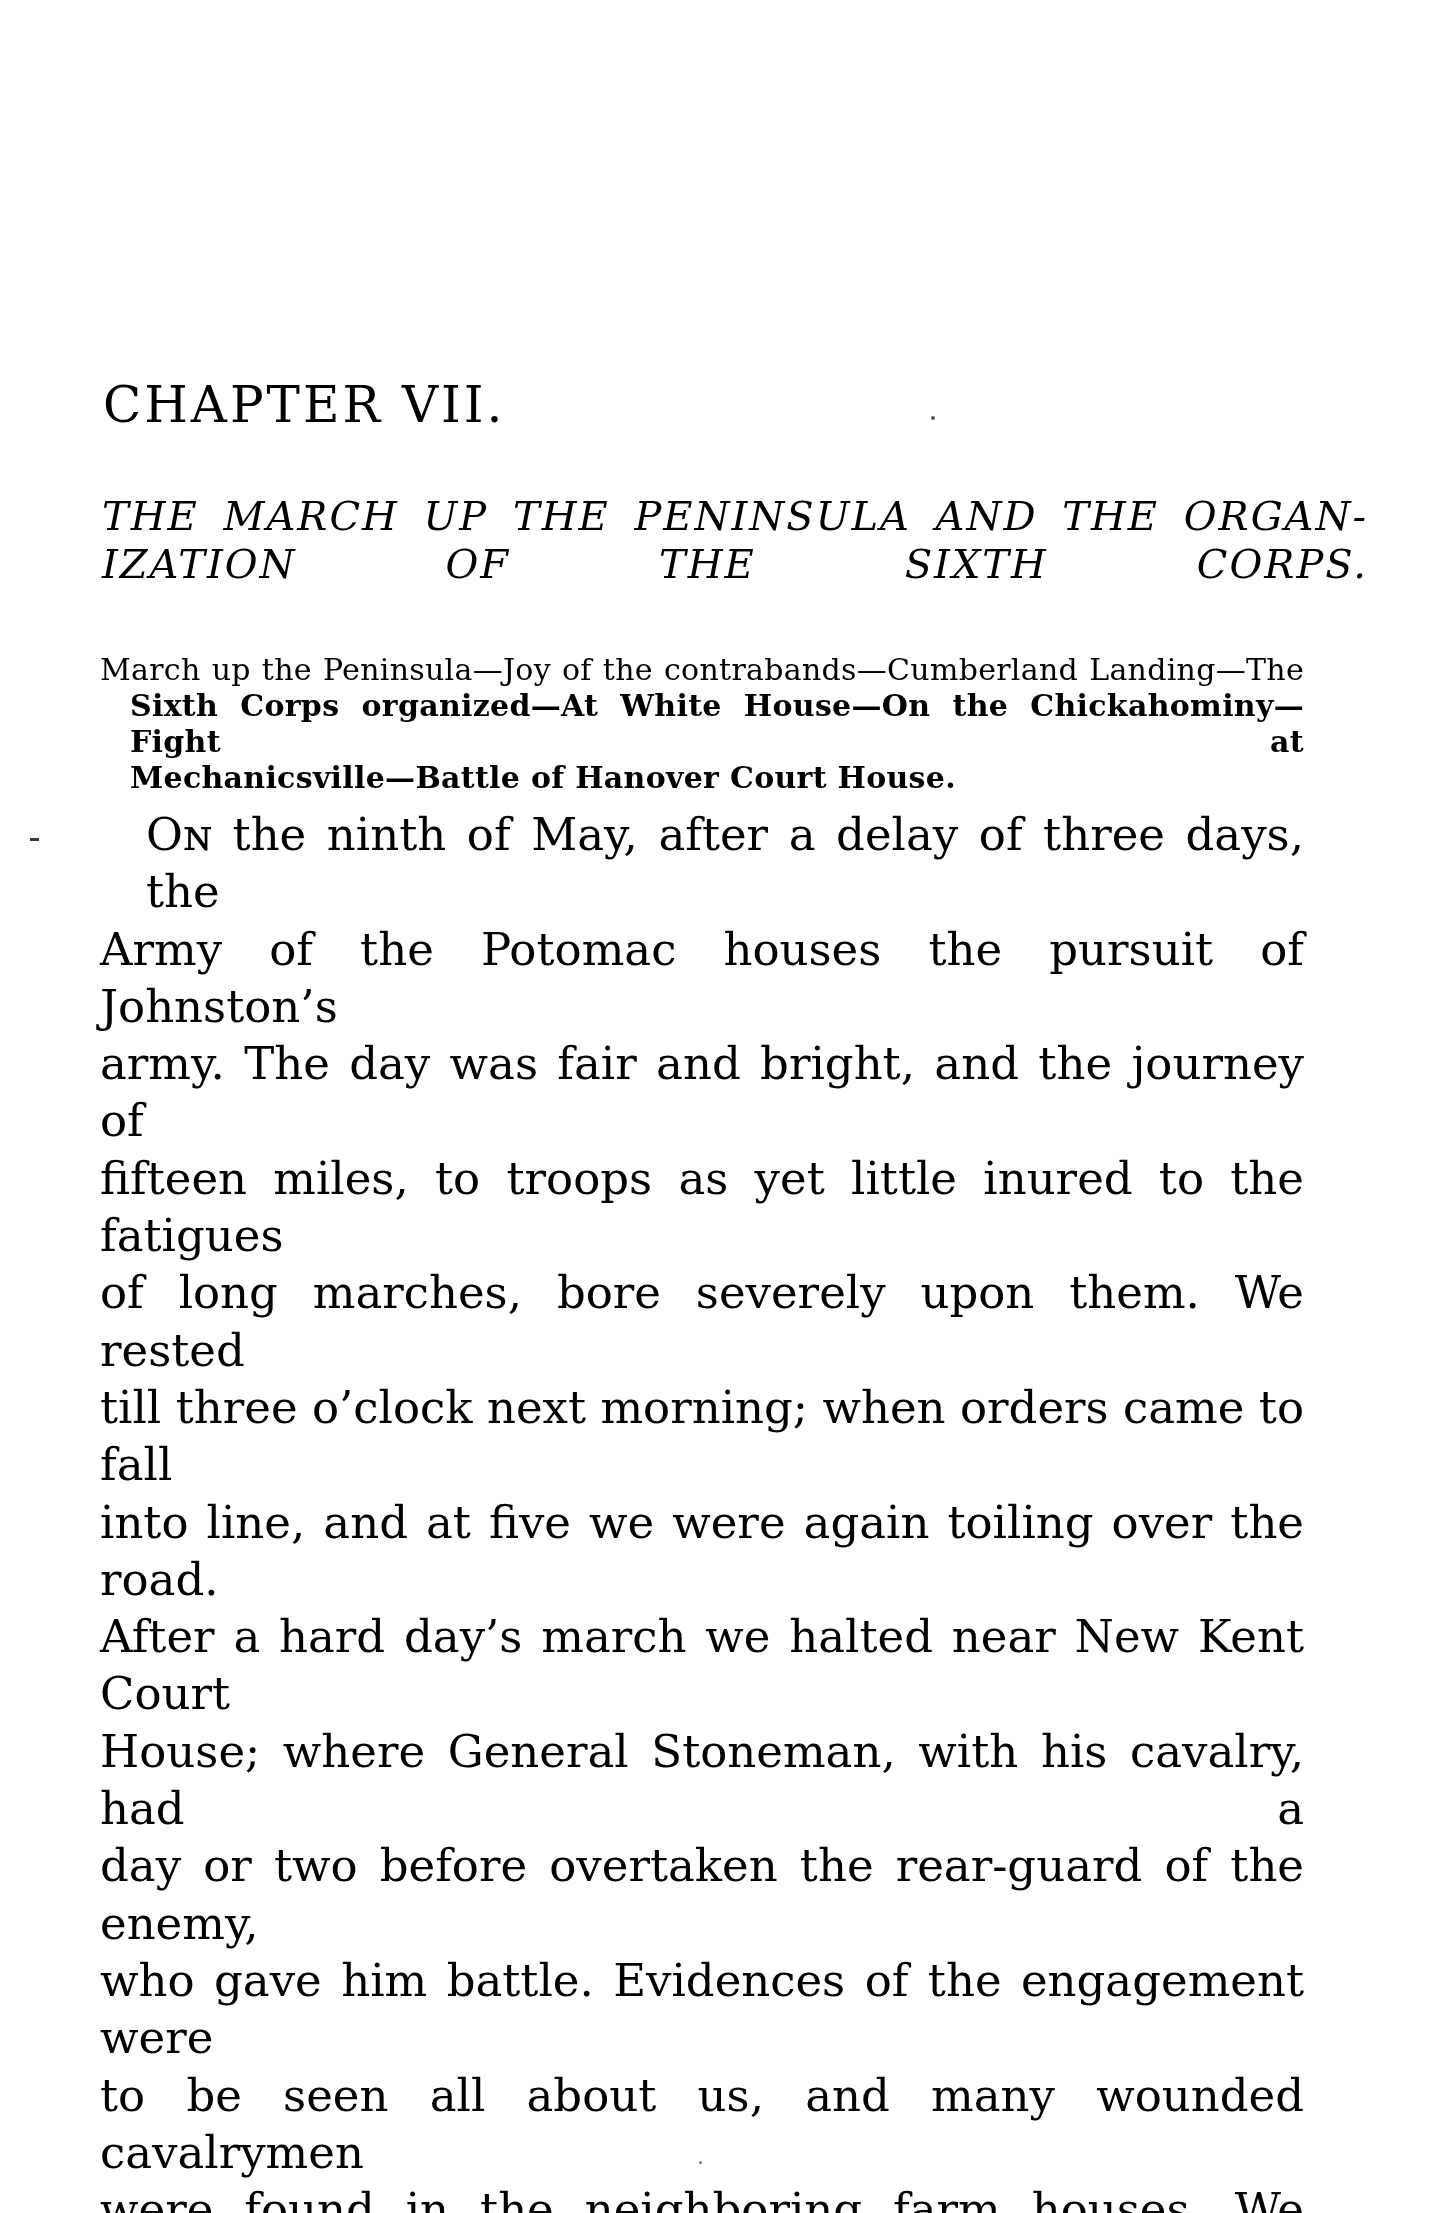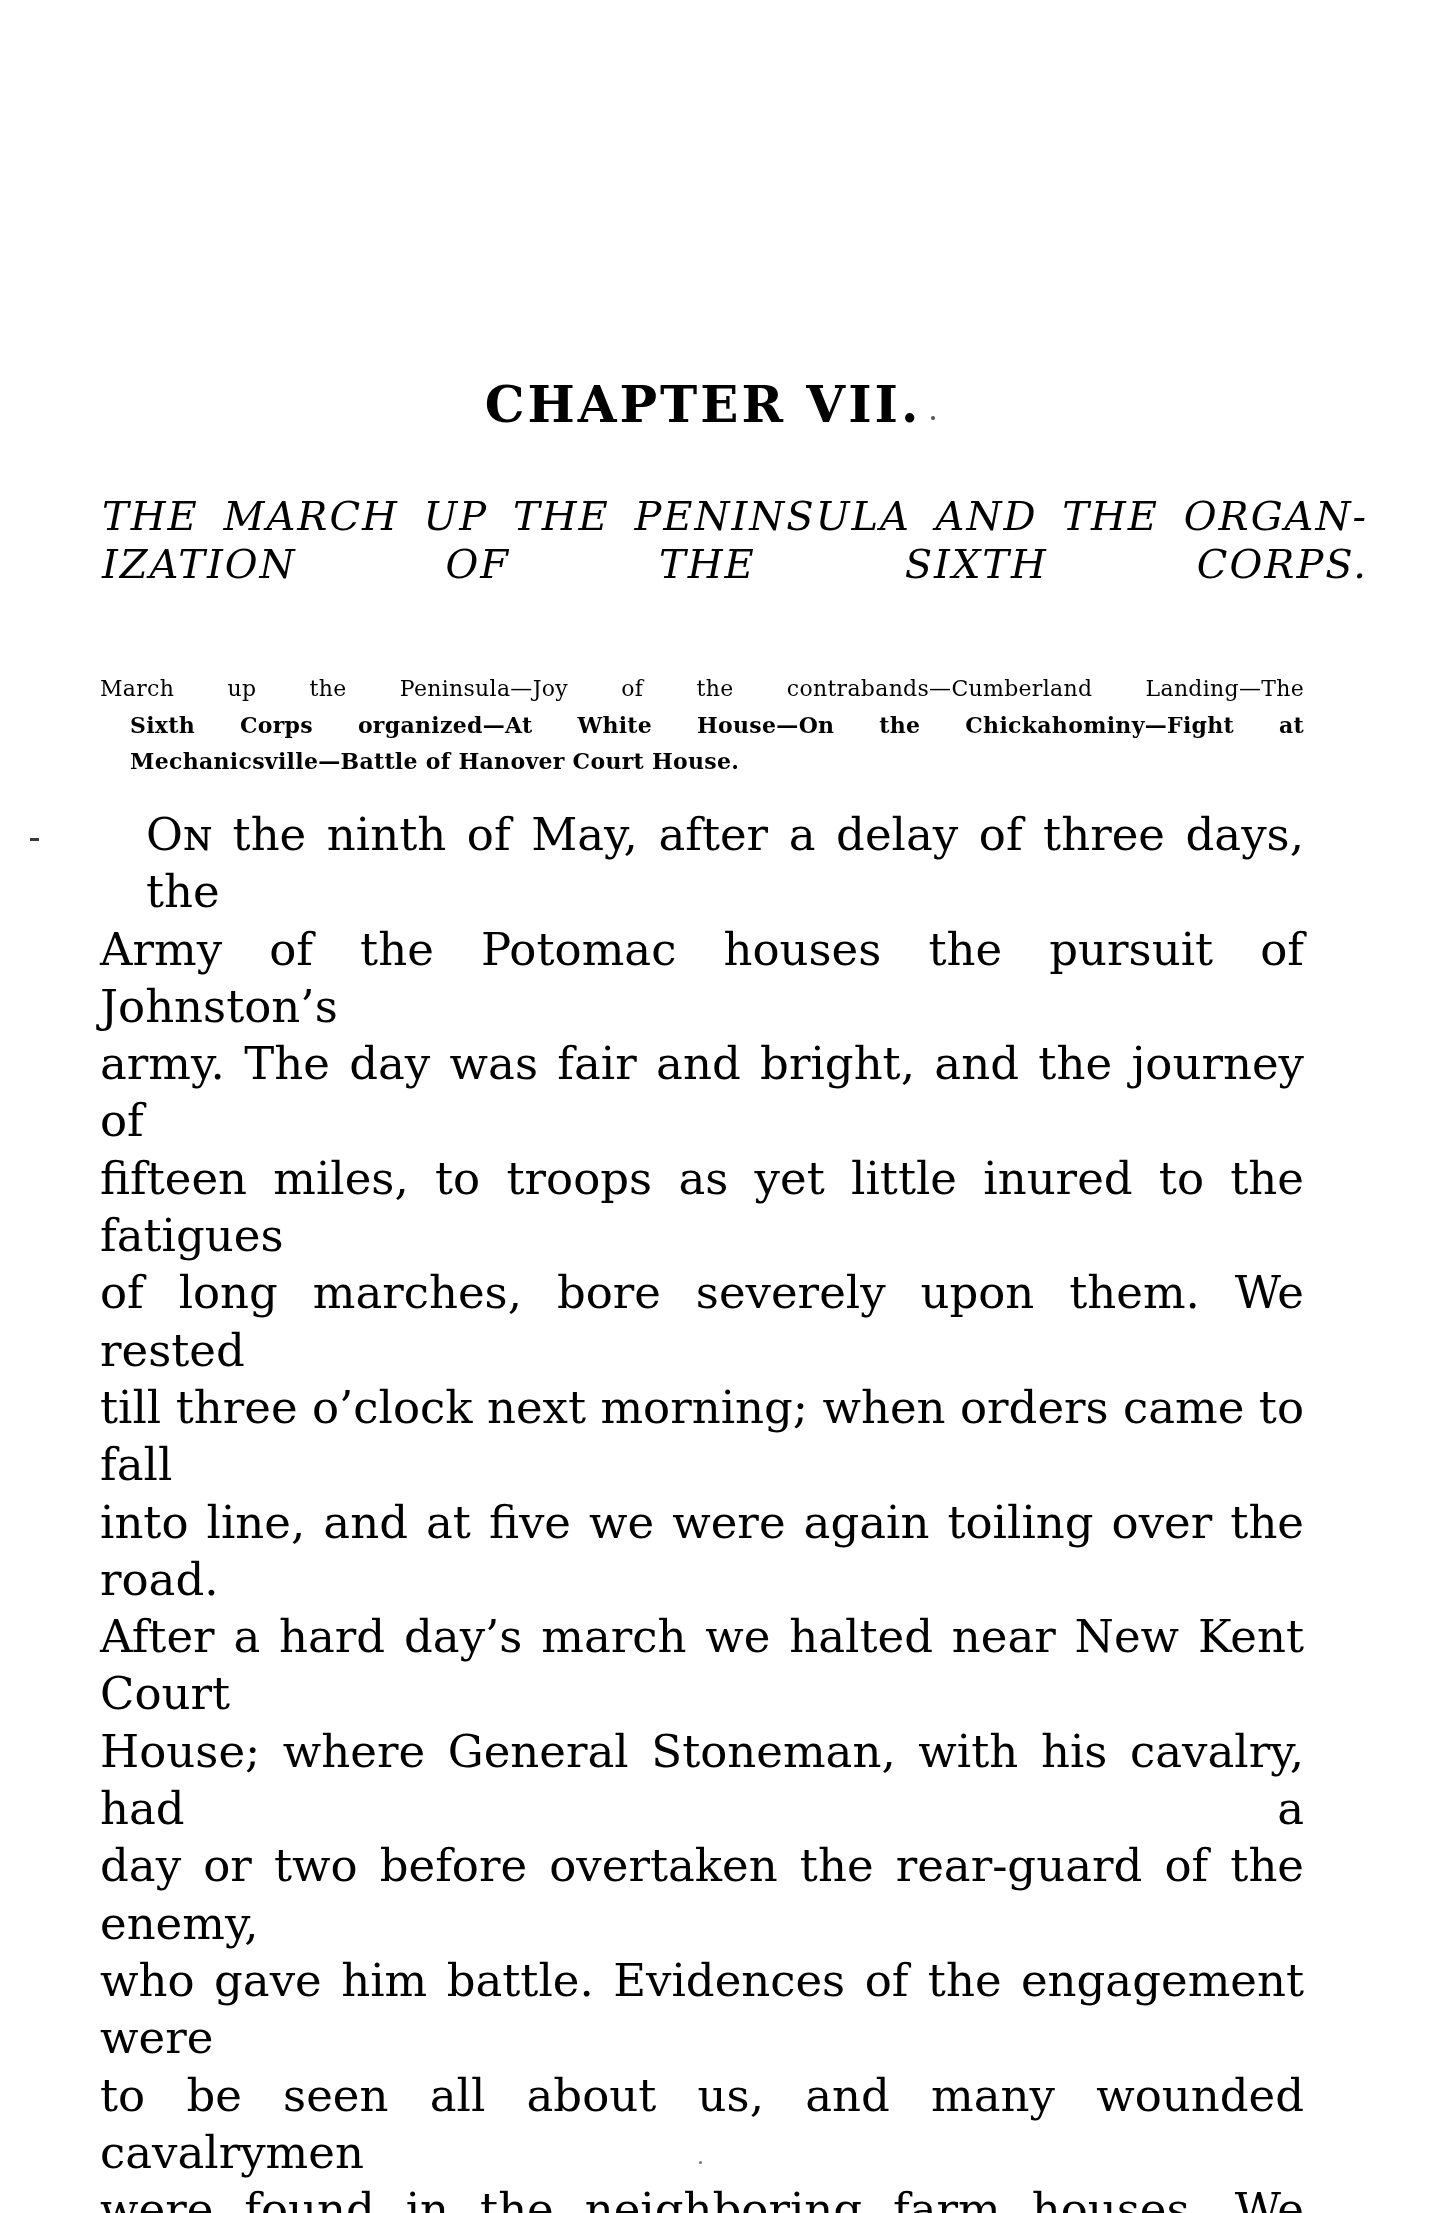--- a/index.html
+++ b/index.html
@@ -13,43 +13,41 @@
     overflow:hidden;
   }
   .chapter-title{
     position:absolute;
     left:103px;
     top:380px;
     width:1200px;
     font-size:50px;
     line-height:50px;
     letter-spacing:3px;
-    text-align:center;
     white-space:nowrap;
-    font-weight:bold;
   }
   .subtitle{
     position:absolute;
     left:70px;
     top:492px;
     width:1266px;
     font-size:40px;
     line-height:48px;
     font-style:italic;
     letter-spacing:2px;
     word-spacing:7px;
     text-align:center;
     margin-left:32px;
   }
   .synopsis{
     position:absolute;
     left:100px;
-    top:671px;
+    top:652px;
     width:1204px;
-    font-size:22px;
+    font-size:30px;
     line-height:36px;
     letter-spacing:0.3px;
   }
   .body-text{
     position:absolute;
     left:100px;
     top:806px;
     width:1204px;
     font-size:45px;
     line-height:57.3px;

